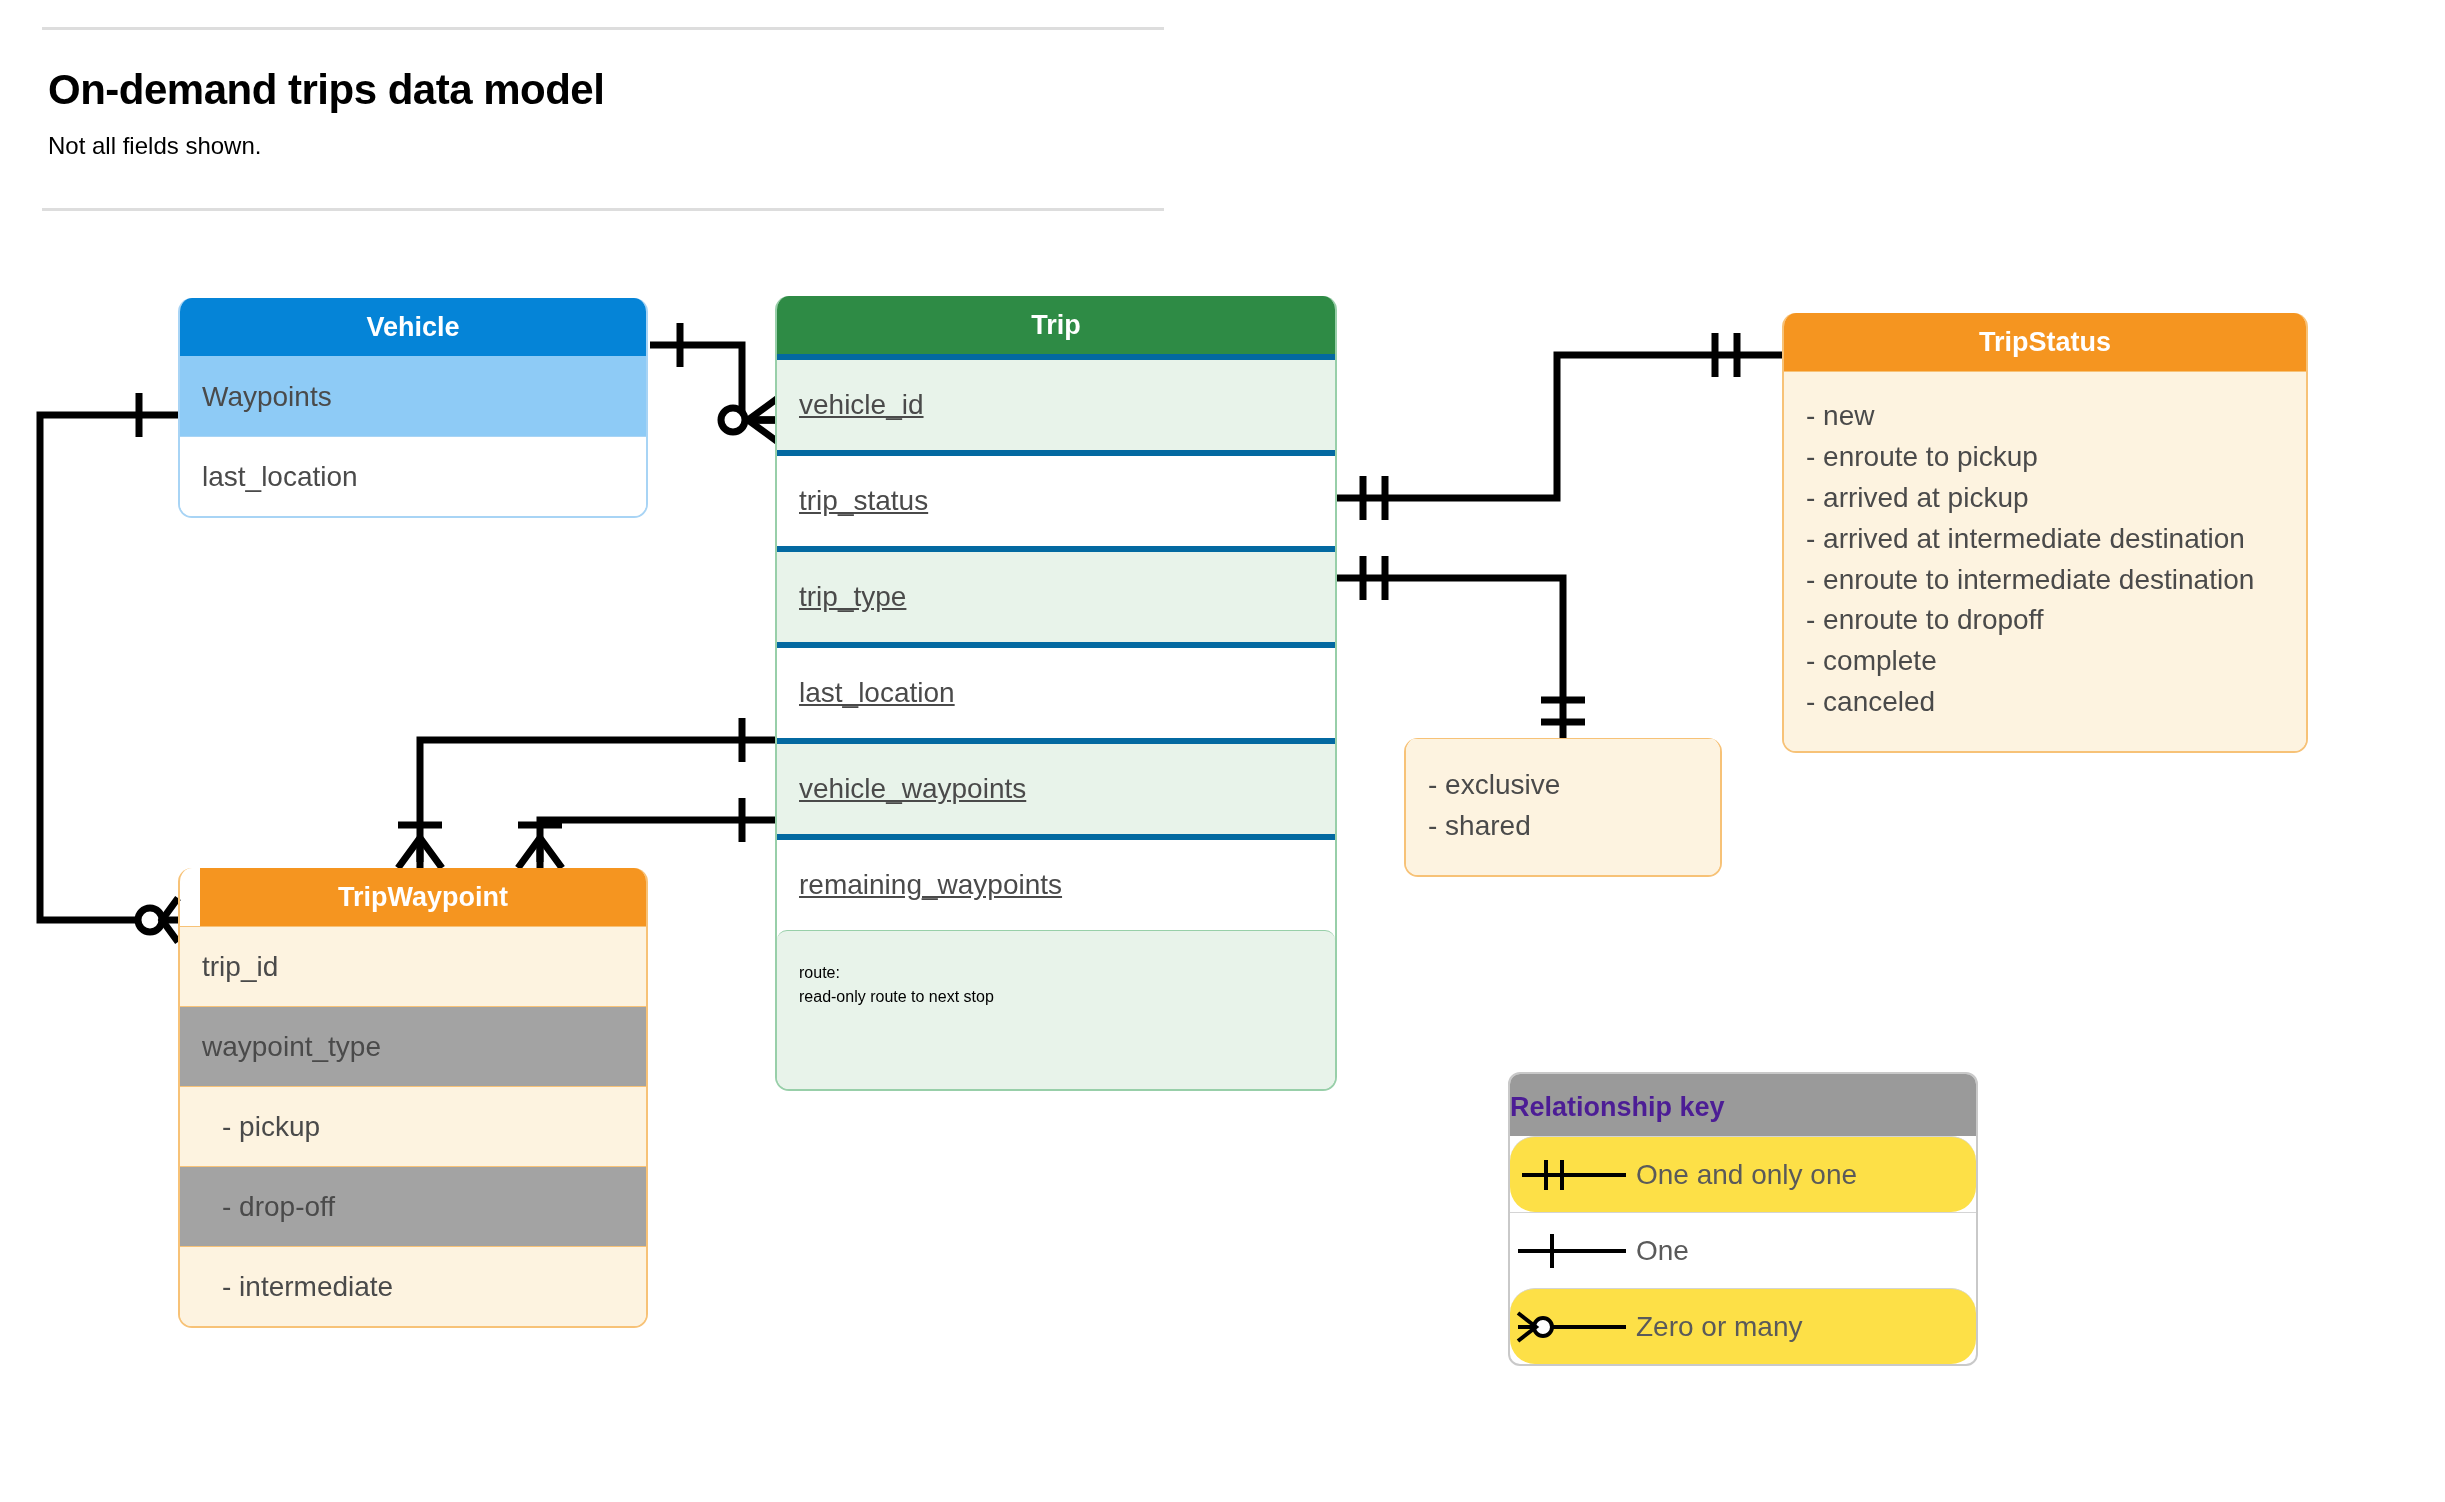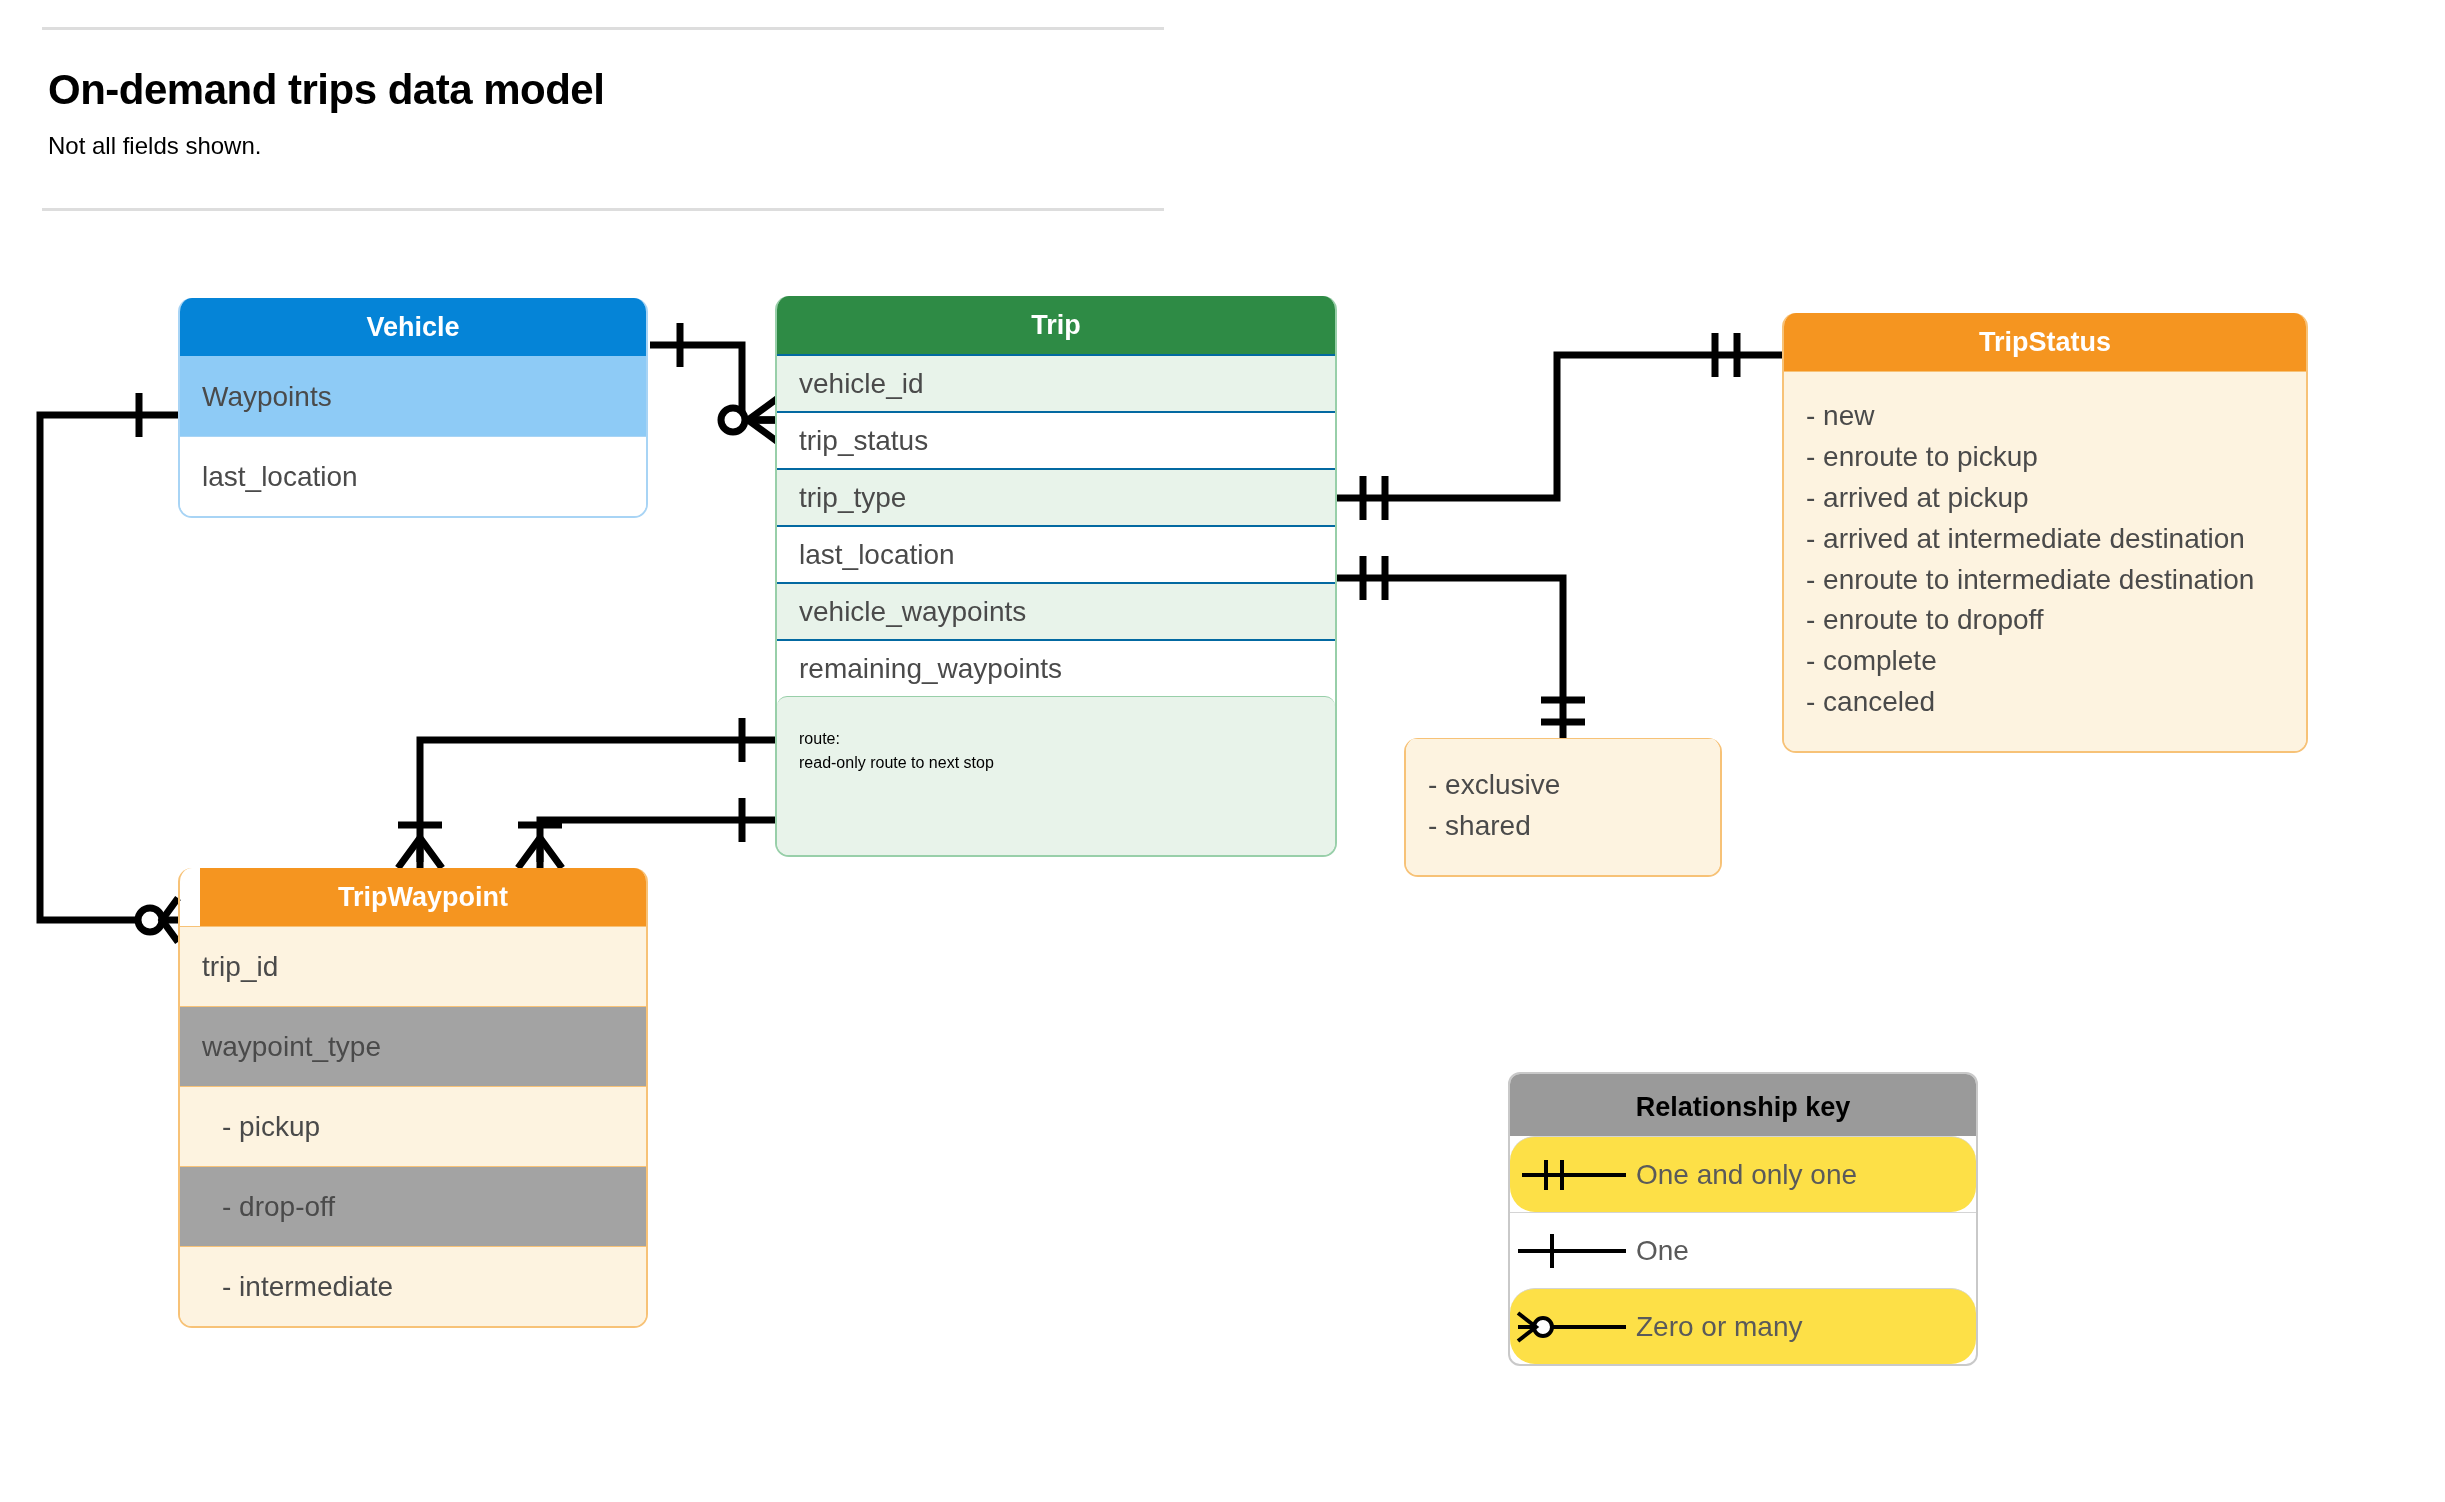--- a/index.html
+++ b/index.html
@@ -80,21 +80,21 @@
   #vehicle { left: 178px; top: 298px; width: 470px; border: 2px solid #a8d4f5;
              border-top: none; }
   #vehicle .entity-title { background: #0584d7; height: 58px; padding-top: 16px; }
   #vehicle .row-waypoints { background: #8ecbf6; height: 80px; border-top: 1px solid #8ecbf6; }
   #vehicle .row-lastloc  { background: #ffffff; height: 80px; border-top: 1px solid #a8d4f5; }
 
   
   #trip { left: 775px; top: 296px; width: 562px; border: 2px solid #98cfa9;
           border-top: none; }
   #trip .entity-title { background: #2e8b45; height: 58px; padding-top: 16px; }
-  #trip .r { height: 57px; border-top: 2px solid #0369a1; }
+  #trip .r { height: 96px; border-top: 6px solid #0369a1; text-decoration: underline; }
   #trip .r.alt { background: #e8f3ea; }
   #trip .r.plain { background: #ffffff; }
   #trip .route-cell { background: #e8f3ea; border-top: 1px solid #98cfa9;
                       height: 128px; display: block; padding: 30px 22px 0 22px; border-radius: 10px; }
   #trip .route-cell div { line-height: 1.5; }
 
   
   #tripwaypoint { left: 178px; top: 868px; width: 470px; border: 2px solid #f7c277;
                   border-top: none; }
   #tripwaypoint .entity-title { background: #f59520; height: 58px; padding-top: 16px; margin-left: 20px; }
@@ -122,24 +122,24 @@
     position: absolute;
     left: 1508px; top: 1072px; width: 470px;
     box-sizing: border-box;
     border: 2px solid #c9c9c9;
     border-radius: 12px;
     overflow: hidden;
     background: #ffffff;
   }
   #legend .legend-title {
     background: #9a9a9a;
-    color: #000000;
+    color: #4c1d95;
     font-size: 27px;
     font-weight: bold;
-    text-align: center;
+    text-align: left;
     height: 62px;
     padding-top: 18px;
     box-sizing: border-box;
   }
   .legend-row {
     display: flex;
     align-items: center;
     height: 76px;
     border-top: 1px solid #d4d4d4;
     box-sizing: border-box;

